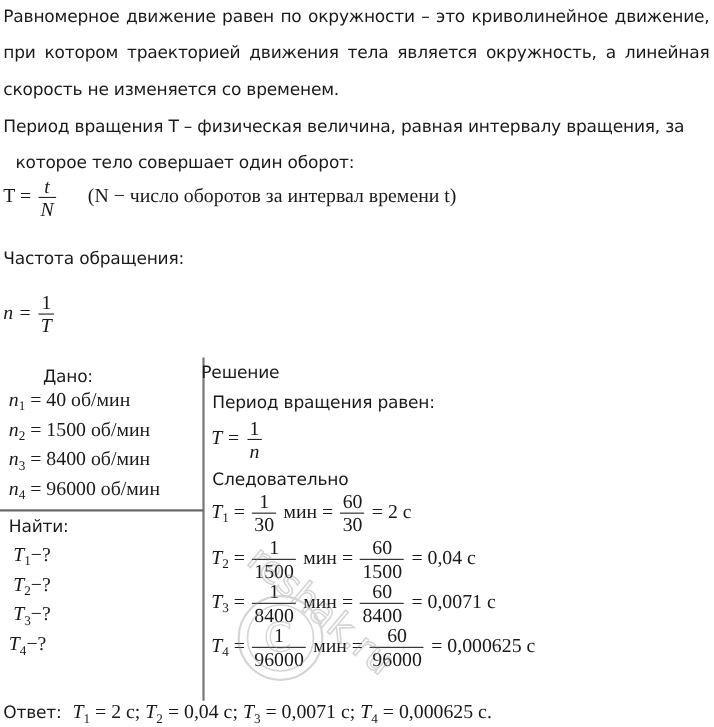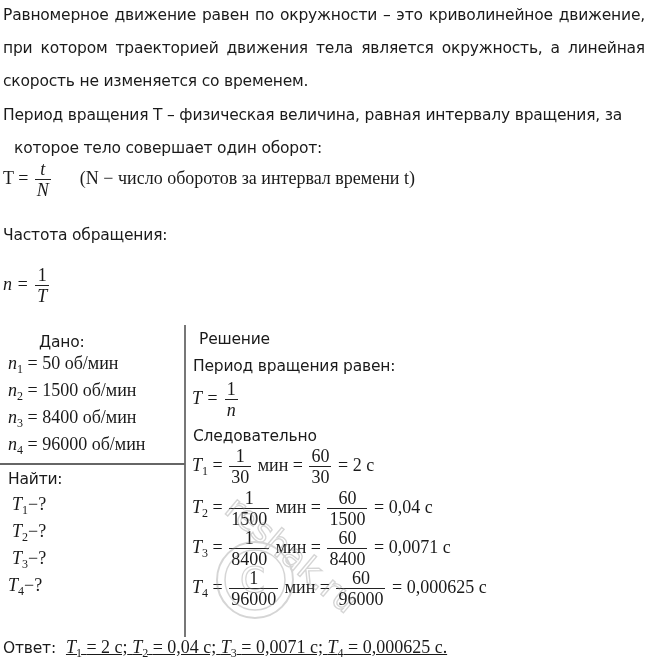--- a/index.html
+++ b/index.html
@@ -43,35 +43,35 @@
     <span class="num">1</span>
     <span class="den i">T</span>
   </span>
 </div>
 
 <div class="vline"></div>
 <div class="hline"></div>
 
 <div class="abs line" style="left:8px; top:333px;margin-left:31px;">Дано:</div>
 <div class="abs math" style="left:8px; top:353px; line-height:21px;">
-  <div><span class="i">n</span><span class="sub">1</span> <span>= 50 об/мин</span></div>
+  <div><span class="i">n</span><span class="sub">1</span> <span>= 40 об/мин</span></div>
   <div><span class="i">n</span><span class="sub">2</span> <span>= 1500 об/мин</span></div>
   <div><span class="i">n</span><span class="sub">3</span> <span>= 8400 об/мин</span></div>
   <div><span class="i">n</span><span class="sub">4</span> <span>= 96000 об/мин</span></div>
 </div>
 
 <div class="abs line" style="left:8px; top:470px;">Найти:</div>
 <div class="abs math" style="left:8px; top:494px; line-height:21px;">
   <div style="padding-left:4px;"><span class="i">T</span><span class="sub">1</span><span>−?</span></div>
   <div style="padding-left:4px;"><span class="i">T</span><span class="sub">2</span><span>−?</span></div>
   <div style="padding-left:4px;"><span class="i">T</span><span class="sub">3</span><span>−?</span></div>
   <div><span class="i">T</span><span class="sub">4</span><span>−?</span></div>
 </div>
 
-<div class="abs line" style="left:199px; top:330px;text-align:right;">Решение</div>
+<div class="abs line" style="left:183px; top:330px;text-align:right;">Решение</div>
 <div class="abs line" style="left:193px; top:357px;">Период вращения равен:</div>
 <div class="abs math" style="left:192px; top:380px;">
   <span class="i">T =</span>
   <span class="frac">
     <span class="num">1</span>
     <span class="den i">n</span>
   </span>
 </div>
 <div class="abs line" style="left:193px; top:427px;">Следовательно</div>
 
@@ -130,19 +130,19 @@
 
 <svg class="watermark" viewBox="0 0 220 160">
   <circle cx="55" cy="110" r="38" fill="none" stroke="#888" stroke-width="2"></circle>
   <circle cx="55" cy="110" r="30" fill="none" stroke="#888" stroke-width="1.5"></circle>
   <text x="40" y="122" font-size="36" fill="none" stroke="#888" stroke-width="1.2" font-family="DejaVu Sans, sans-serif">C</text>
   <text x="20" y="70" font-size="34" fill="none" stroke="#888" stroke-width="1.4" font-family="DejaVu Sans, sans-serif" transform="rotate(40 60 60)">reshak.ru</text>
 </svg>
 
 <div class="abs" style="left:3px; top:637px;">
   <span class="line">Ответ:</span>
-  <span class="math" style="margin-left:6px;text-decoration:underline;">
+  <span class="math" style="margin-left:6px;">
     <span class="i">T</span><span class="sub">1</span> <span>= 2 с;</span>
     <span class="i">T</span><span class="sub">2</span> <span>= 0,04 c;</span>
     <span class="i">T</span><span class="sub">3</span> <span>= 0,0071 c;</span>
     <span class="i">T</span><span class="sub">4</span> <span>= 0,000625 c.</span>
   </span>
 </div>
 
 </body></html>

